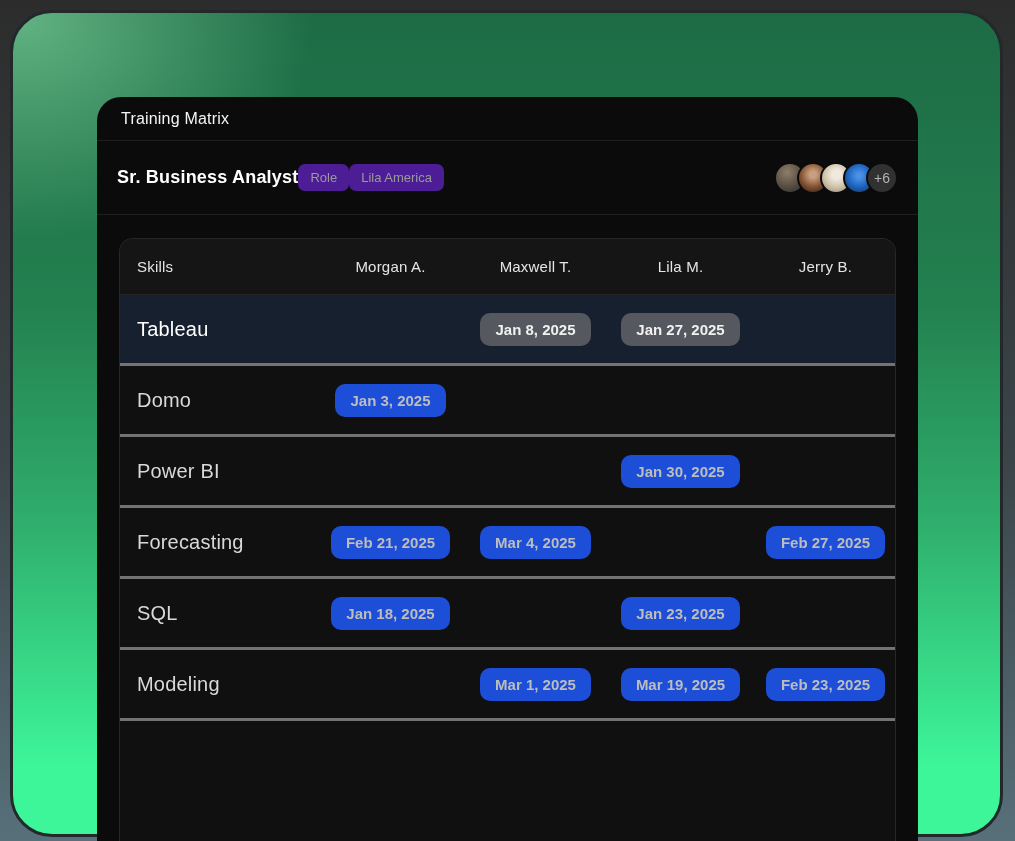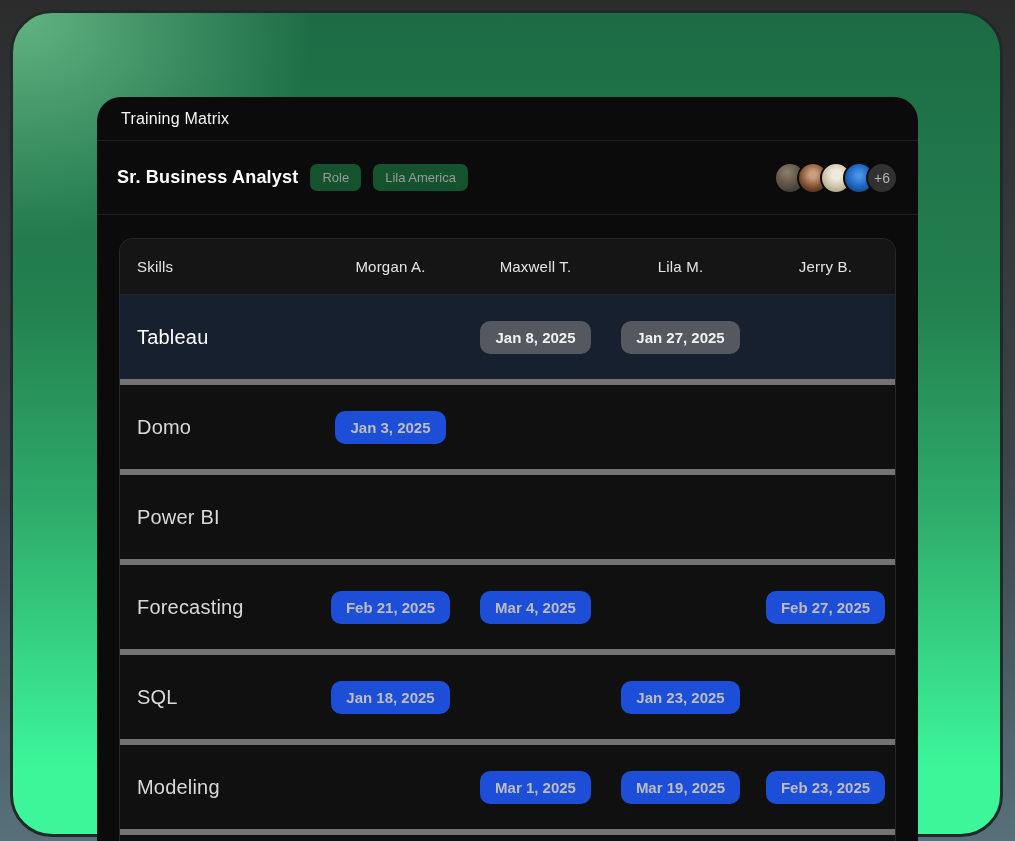--- a/index.html
+++ b/index.html
@@ -44,22 +44,21 @@
   }
 
   .toolbar {
     height: 74px;
     display: flex; align-items: center;
     padding: 0 20px;
     border-bottom: 1px solid #1f1f1f;
   }
   .role-title { font-size: 18px; font-weight: 700; color: #ffffff; letter-spacing: .2px; }
   .chip {
-    margin-left: 12px;
-    background: #14532d;
+    background: #4c1d95;
     color: #9a9a9a;
     font-size: 13px;
     padding: 6px 12px;
     border-radius: 7px;
     white-space: nowrap;
   }
   .chip:first-of-type { margin-left: 14px; }
 
   .avatar-stack { margin-left: auto; display: flex; align-items: center; }
   .avatar {
@@ -98,22 +97,22 @@
     height: 56px;
     background: #151515;
     border-bottom: 1px solid #242424;
   }
   .th {
     font-size: 15px; color: #e5e5e5; text-align: center; letter-spacing: .2px;
   }
   .th.first { text-align: left; padding-left: 17px; }
 
   .trow {
-    height: 90px;
-    border-bottom: 6px solid #737373;
+    height: 71px;
+    border-bottom: 3px solid #737373;
   }
   .trow.highlighted { background: #16202e; }
   .cell.skill { padding-left: 17px; font-size: 20px; color: #d9d9d9; letter-spacing: .2px; }
   .trow.highlighted .cell.skill { color: #ffffff; }
   .cell.date { text-align: center; }
   .badge {
     display: inline-block;
     padding: 8px 15px;
     border-radius: 10px;
     background: #1d4ed8;
@@ -170,20 +169,21 @@
           <div class="trow">
     <div class="cell skill">Domo</div>
     <div class="cell date"><span class="badge">Jan 3, 2025</span></div>
     <div class="cell date"></div>
     <div class="cell date"></div>
   </div>
           <div class="trow">
     <div class="cell skill">Power BI</div>
     <div class="cell date"></div>
     <div class="cell date"></div>
+    <div class="cell date"><span class="badge">Jan 30, 2025</span></div>
   </div>
           <div class="trow">
     <div class="cell skill">Forecasting</div>
     <div class="cell date"><span class="badge">Feb 21, 2025</span></div>
     <div class="cell date"><span class="badge">Mar 4, 2025</span></div>
     <div class="cell date"></div>
     <div class="cell date"><span class="badge">Feb 27, 2025</span></div>
   </div>
           <div class="trow">
     <div class="cell skill">SQL</div>

